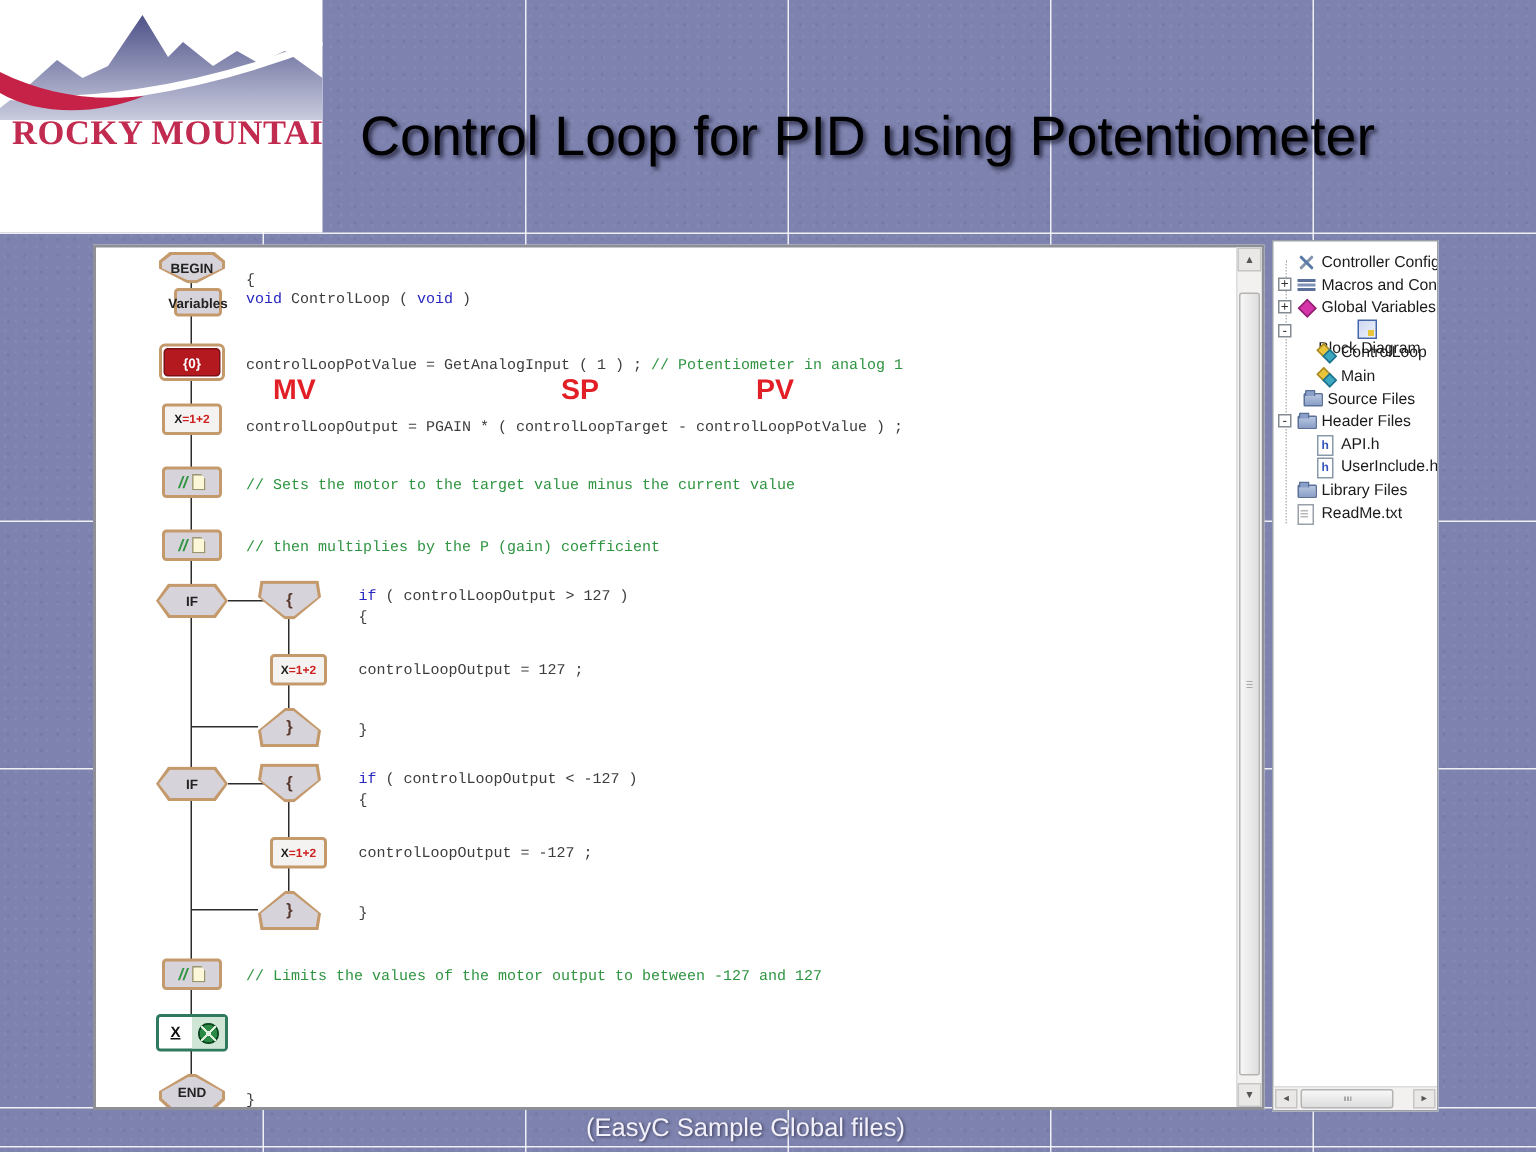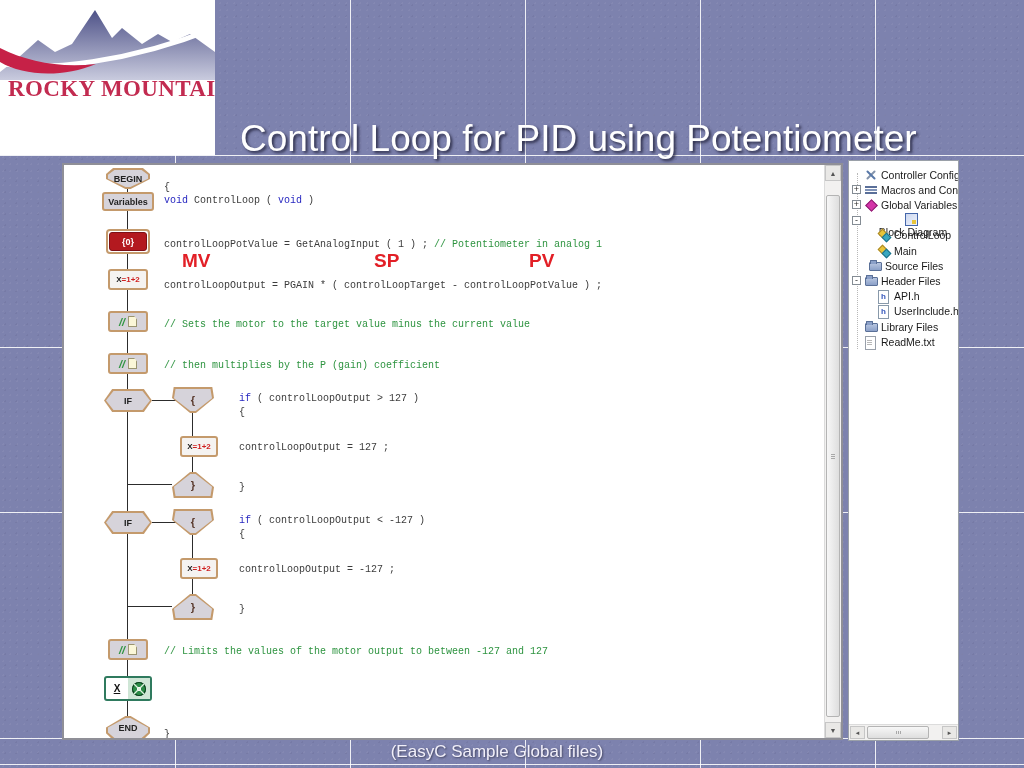--- a/index.html
+++ b/index.html
@@ -14,22 +14,22 @@
   .gridh { position:absolute; left:0; right:0; height:1px; background:rgba(255,255,255,0.88); z-index:1; }
 
   
   #logo { position:absolute; left:0; top:0; width:215px; height:155px; background:#fff; z-index:6; overflow:hidden; }
   #logo-rocky { position:absolute; left:8px; top:76px; width:205px; font-family:"Liberation Serif",serif;
                 font-weight:bold; font-size:23px; letter-spacing:0.4px; color:#c22b50; white-space:nowrap; }
   #logo-best  { position:absolute; left:6px; top:88px; width:205px; font-family:"Liberation Serif",serif;
                 font-weight:bold; font-size:62px; letter-spacing:3px; color:#272c6a; white-space:nowrap; }
 
   
-  #title { position:absolute; left:240px; top:70px; width:780px; font-size:37px; color:#ffffff;
-           text-shadow:2px 2px 3px rgba(30,30,55,0.85); white-space:nowrap; z-index:6;margin-top:48px; }
+  #title { position:absolute; left:240px; top:70px; width:780px; font-size:37px; color:#000000;
+           text-shadow:2px 2px 3px rgba(30,30,55,0.85); white-space:nowrap; z-index:6; }
 
   
   #main-panel { position:absolute; left:62px; top:163px; width:781px; height:577px; background:#fff;
                 border:2px solid #8f8f97; z-index:5; }
   #flow { position:absolute; left:0; top:0; right:17px; bottom:0; overflow:hidden; }
 
   .conn { position:absolute; background:#2c2c2c; }
 
   .blk { position:absolute; z-index:2; }
   .blk .lbl { position:absolute; inset:0; display:flex; align-items:center; justify-content:center;
@@ -171,21 +171,21 @@
       <div class="conn" style="left: 128px; top: 246px; width: 1px; height: 64px;"></div>
       <div class="conn" style="left: 64px; top: 319px; width: 44px; height: 1px;"></div>
       <div class="conn" style="left: 88px; top: 357px; width: 41px; height: 1px;"></div>
       <div class="conn" style="left: 128px; top: 368px; width: 1px; height: 64px;"></div>
       <div class="conn" style="left: 64px; top: 441px; width: 44px; height: 1px;"></div>
       <div class="blk t-begin shp" style="left: 42px; top: 3px; width: 44px; height: 21px;">
         <div class="bg"></div>
         <div class="fg"></div>
         <div class="lbl">BEGIN</div>
       </div>
-      <div class="blk t-var" style="left: 38px; top: 27px; width: 52px; height: 19px;">
+      <div class="blk t-var" style="left: 52px; top: 27px; width: 32px; height: 19px;">
         <div class="lbl">Variables</div>
       </div>
       <div class="blk t-io" style="left: 42px; top: 64px; width: 44px; height: 25px;">
         <div class="inner">{0}</div>
       </div>
       <div class="blk t-assign" style="left: 44px; top: 104px; width: 40px; height: 21px;">
         <div class="lbl">
           <span class="xk">X</span>
           <span class="xr">=1+2</span>
         </div>
@@ -272,21 +272,21 @@
       <div class="codeline" style="left: 175px; top: 277px;"><span class="c-p">controlLoopOutput = 127 ;</span></div>
       <div class="codeline" style="left: 175px; top: 317px;"><span class="c-p">}</span></div>
       <div class="codeline" style="left: 175px; top: 350px;"><span class="c-k">if</span><span class="c-p"> ( controlLoopOutput &lt; -127 )</span></div>
       <div class="codeline" style="left: 175px; top: 364px;"><span class="c-p">{</span></div>
       <div class="codeline" style="left: 175px; top: 399px;"><span class="c-p">controlLoopOutput = -127 ;</span></div>
       <div class="codeline" style="left: 175px; top: 439px;"><span class="c-p">}</span></div>
       <div class="codeline" style="left: 100px; top: 481px;"><span class="c-g">// Limits the values of the motor output to between -127 and 127</span></div>
       <div class="codeline" style="left: 100px; top: 564px;"><span class="c-p">}</span></div>
       <div class="pidlabel" style="left: 118px; top: 85px;">MV</div>
       <div class="pidlabel" style="left: 310px; top: 85px;">SP</div>
-      <div class="pidlabel" style="left: 465px; top: 85px;">PV</div>
+      <div class="pidlabel" style="left: 440px; top: 85px;">PV</div>
     </div>
   <div class="vsb">
     <div class="sb-btn up arrow-up"></div>
     <div class="thumb">
         <div class="grip"></div>
       </div>
     <div class="sb-btn down arrow-down"></div>
   </div>
 </div>
 

